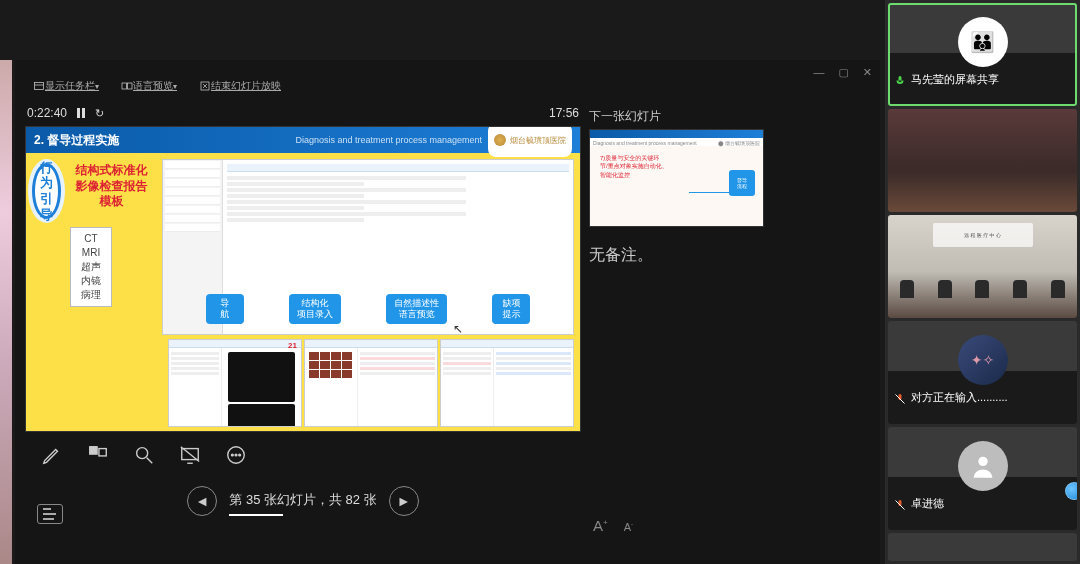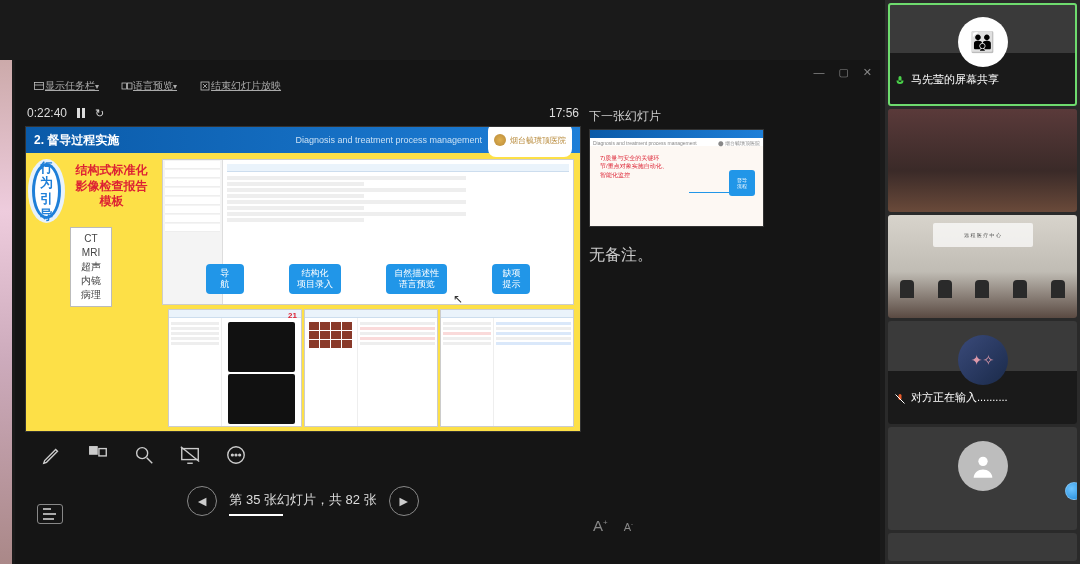--- a/index.html
+++ b/index.html
@@ -164,21 +164,21 @@
   min-width: 38px;
 }
 .cursor-icon {
   position: absolute;
   right: 110px; bottom: -2px;
   font-size: 12px; color: #333;
 }
 .mock-thumbs {
   display: flex;
   gap: 2px;
-  height: 118px;
+  height: 88px;
   padding-left: 6px;
 }
 .mock-thumb {
   flex: 1;
   background: #fff;
   border: 1px solid #ccc;
   position: relative;
   overflow: hidden;
 }
 .mock-thumb .hdr { height: 8px; background: #eaf3fb; border-bottom: 1px solid #cde; }
@@ -668,16 +668,23 @@
   </div>
 
   <div class="p-tile">
     <div class="p-avatar gray">
       <svg width="28" height="28" viewBox="0 0 24 24" fill="#fff">
           <circle cx="12" cy="8" r="4"></circle>
           <path d="M4 22c0-4 4-7 8-7s8 3 8 7"></path>
         </svg>
     </div>
     <div class="blue-bubble"></div>
+    <div class="p-label">
+      <svg class="mic-icon mic-off" viewBox="0 0 24 24">
+          <path d="M12 2a3 3 0 013 3v6a3 3 0 11-6 0V5a3 3 0 013-3z"></path>
+          <line x1="3" y1="3" x2="21" y2="21" stroke="#fff" stroke-width="2"></line>
+        </svg>
+      <span>卓进德</span>
+    </div>
   </div>
 
   <div class="p-tile" style="height:28px"></div>
 </div>
 
 </body></html>

